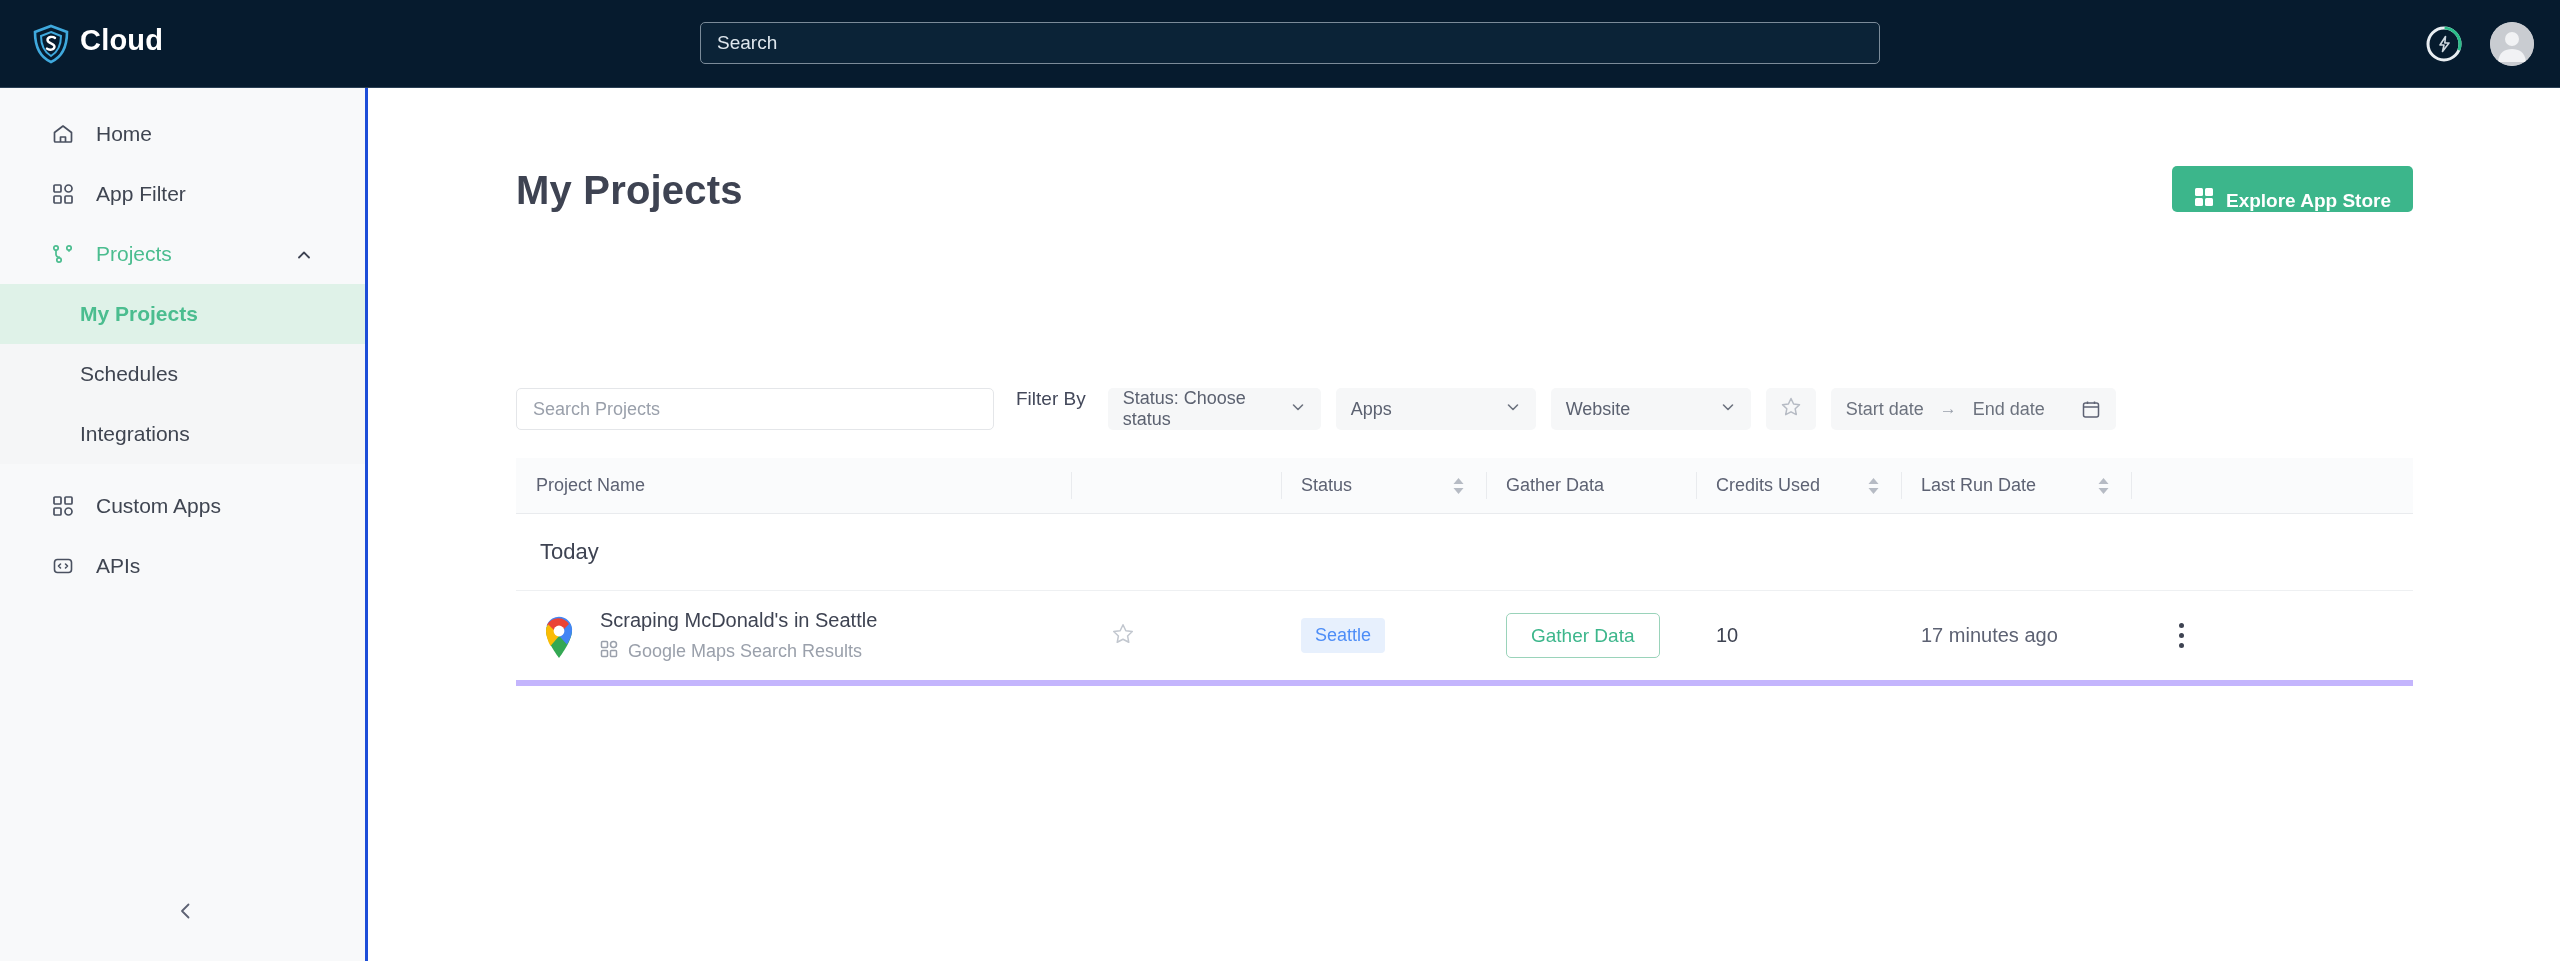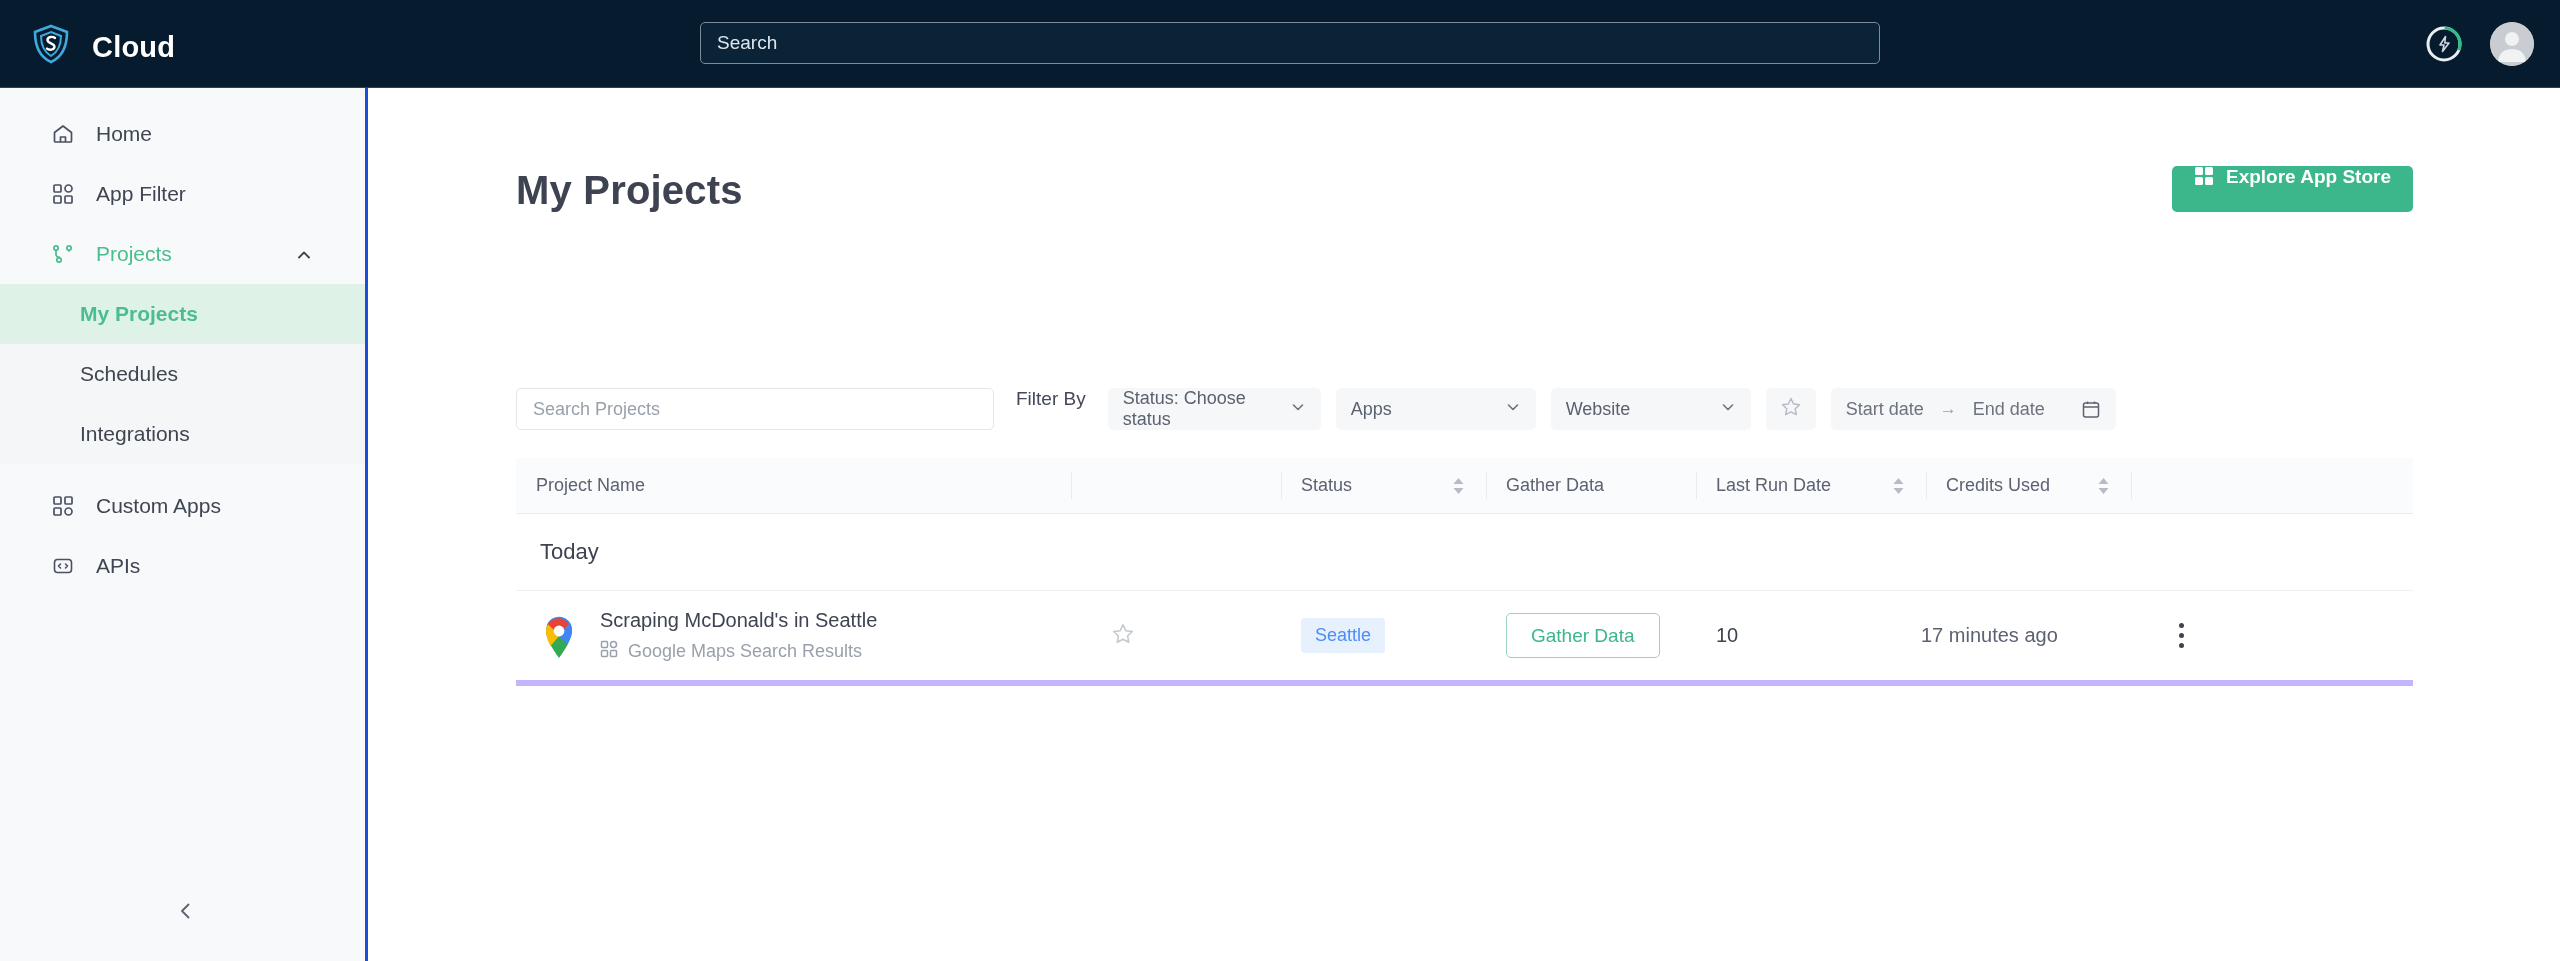--- a/index.html
+++ b/index.html
@@ -11,21 +11,21 @@
   }
 
   
   .topbar {
     position: absolute; top: 0; left: 0;
     width: 2560px; height: 88px;
     background: #061b2e;
     border-bottom: 1px solid #2a4055;
     display: flex; align-items: center;
   }
-  .brand { display: flex; align-items: flex-end; gap: 22px; margin-left: 32px; }
+  .brand { display: flex; align-items: flex-start; gap: 10px; margin-left: 32px; }
   .brand-logo { width: 38px; height: 40px; display: block; }
   .brand-name {
     color: #ffffff; font-size: 29px; font-weight: 700; letter-spacing: .2px;
   }
   .topsearch {
     position: absolute; left: 700px; top: 22px;
     width: 1180px; height: 42px;
     background: #0b2337;
     border: 1px solid #7b8b99;
     border-radius: 5px;
@@ -108,21 +108,21 @@
     font-size: 40px; font-weight: 600; color: #3e4352; letter-spacing: .2px;
   }
   .explore-btn {
     position: absolute; top: 78px; right: 147px;
     height: 46px; padding: 0 22px;
     background: #3cb68b;
     color: #ffffff;
     border: none; border-radius: 5px;
     font-size: 19px; font-weight: 600;
     font-family: "Liberation Sans", sans-serif;
-    display: flex; align-items: flex-start; gap: 12px;
+    display: flex; align-items: flex-end; gap: 12px;
     cursor: pointer;
   }
 
   
   .filterbar {
     position: absolute; top: 300px; left: 148px;
     display: flex; gap: 0;
   }
   .proj-search {
     width: 478px; height: 42px;
@@ -448,33 +448,33 @@
               <path d="M5.5 0 L10.5 6 H0.5 Z"></path>
             </svg>
           <svg width="11" height="7" viewBox="0 0 11 7" fill="#b6bbc4">
               <path d="M5.5 7 L0.5 1 H10.5 Z"></path>
             </svg>
         </span>
       </div>
       <div class="th th-gather div">
         <span>Gather Data</span>
       </div>
-      <div class="th th-date div">
-        <span>Last Run Date</span>
+      <div class="th th-credits div">
+        <span>Credits Used</span>
         <span class="sorter">
           <svg width="11" height="7" viewBox="0 0 11 7" fill="#b6bbc4">
               <path d="M5.5 0 L10.5 6 H0.5 Z"></path>
             </svg>
           <svg width="11" height="7" viewBox="0 0 11 7" fill="#b6bbc4">
               <path d="M5.5 7 L0.5 1 H10.5 Z"></path>
             </svg>
         </span>
       </div>
-      <div class="th th-credits div">
-        <span>Credits Used</span>
+      <div class="th th-date div">
+        <span>Last Run Date</span>
         <span class="sorter">
           <svg width="11" height="7" viewBox="0 0 11 7" fill="#b6bbc4">
               <path d="M5.5 0 L10.5 6 H0.5 Z"></path>
             </svg>
           <svg width="11" height="7" viewBox="0 0 11 7" fill="#b6bbc4">
               <path d="M5.5 7 L0.5 1 H10.5 Z"></path>
             </svg>
         </span>
       </div>
       <div class="th th-more div"></div>

